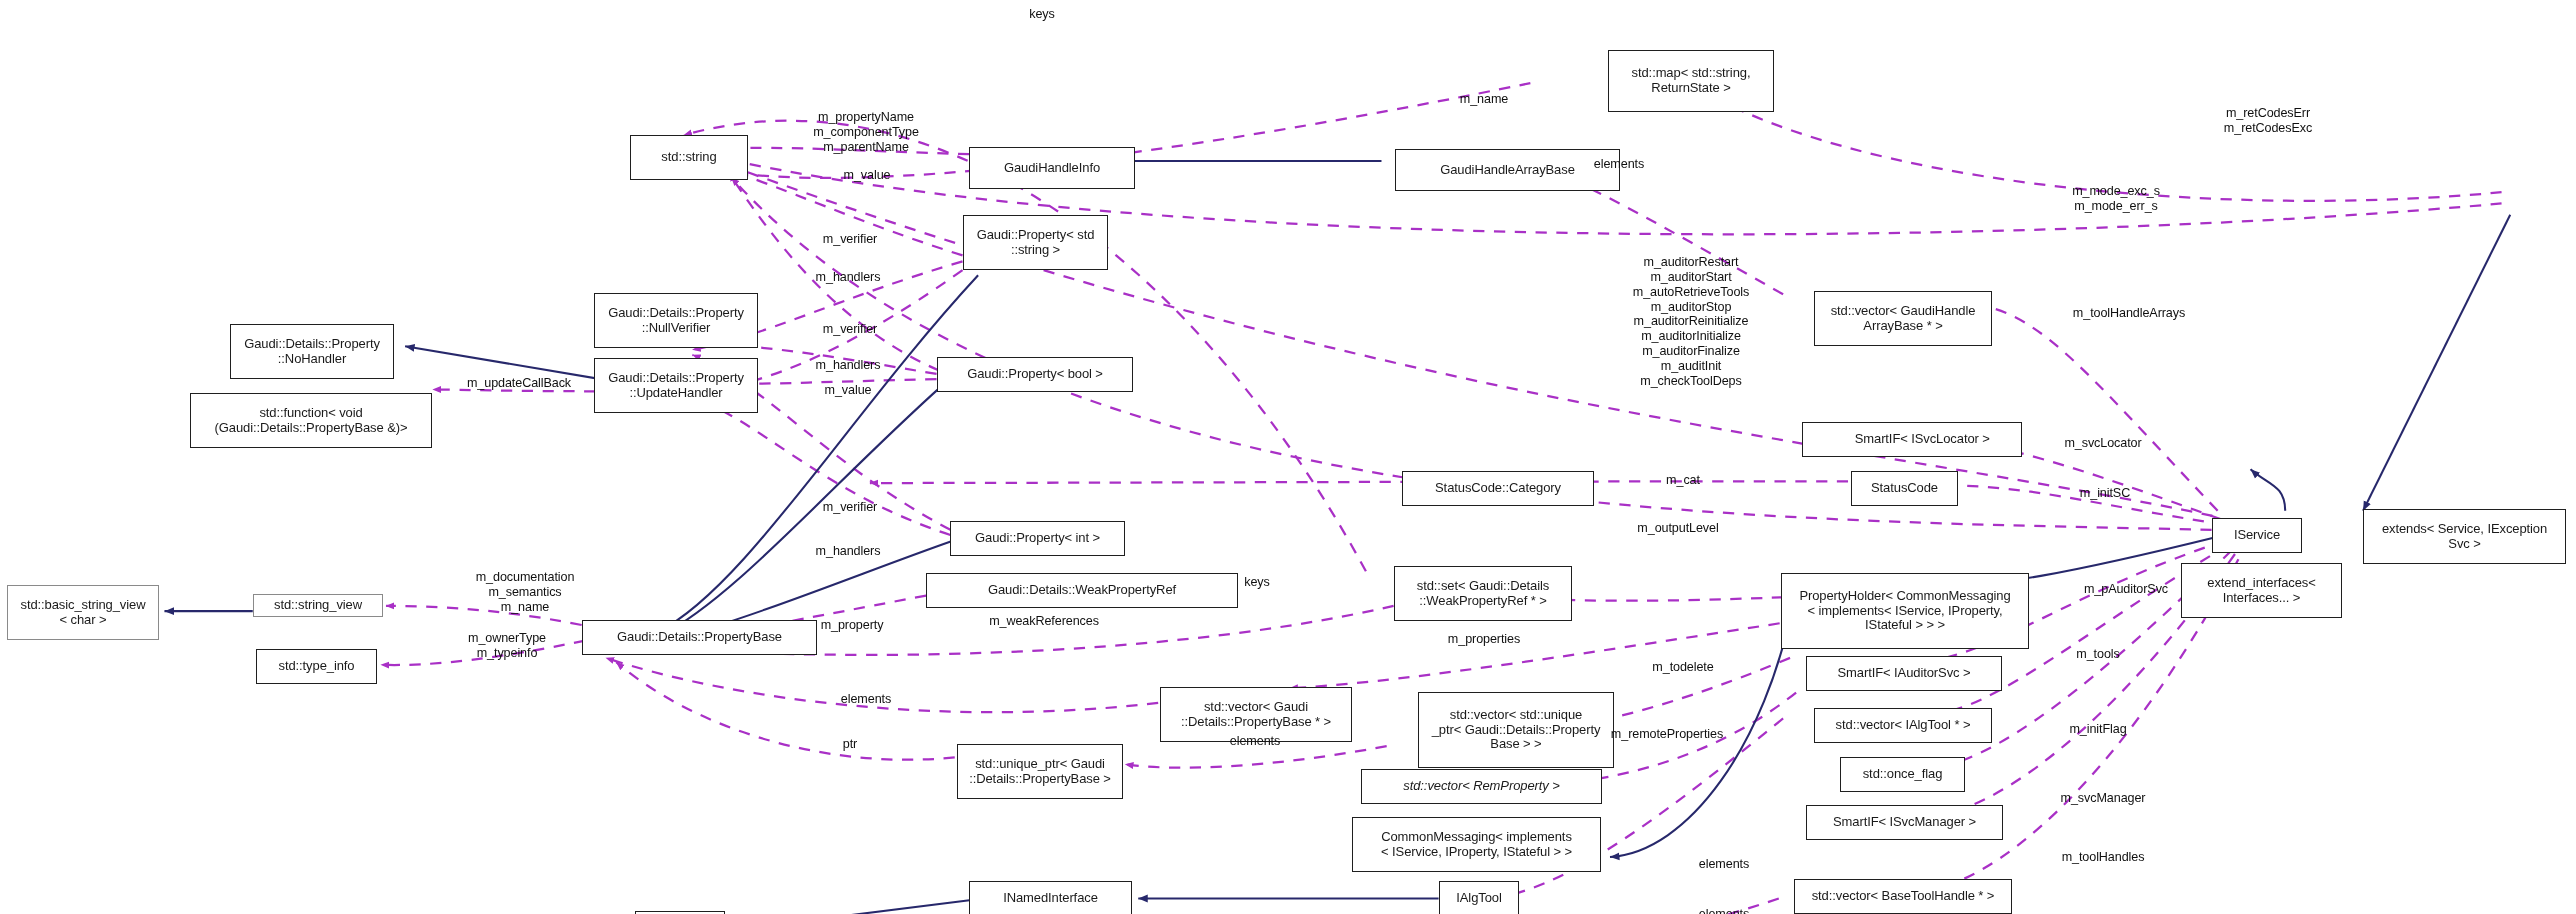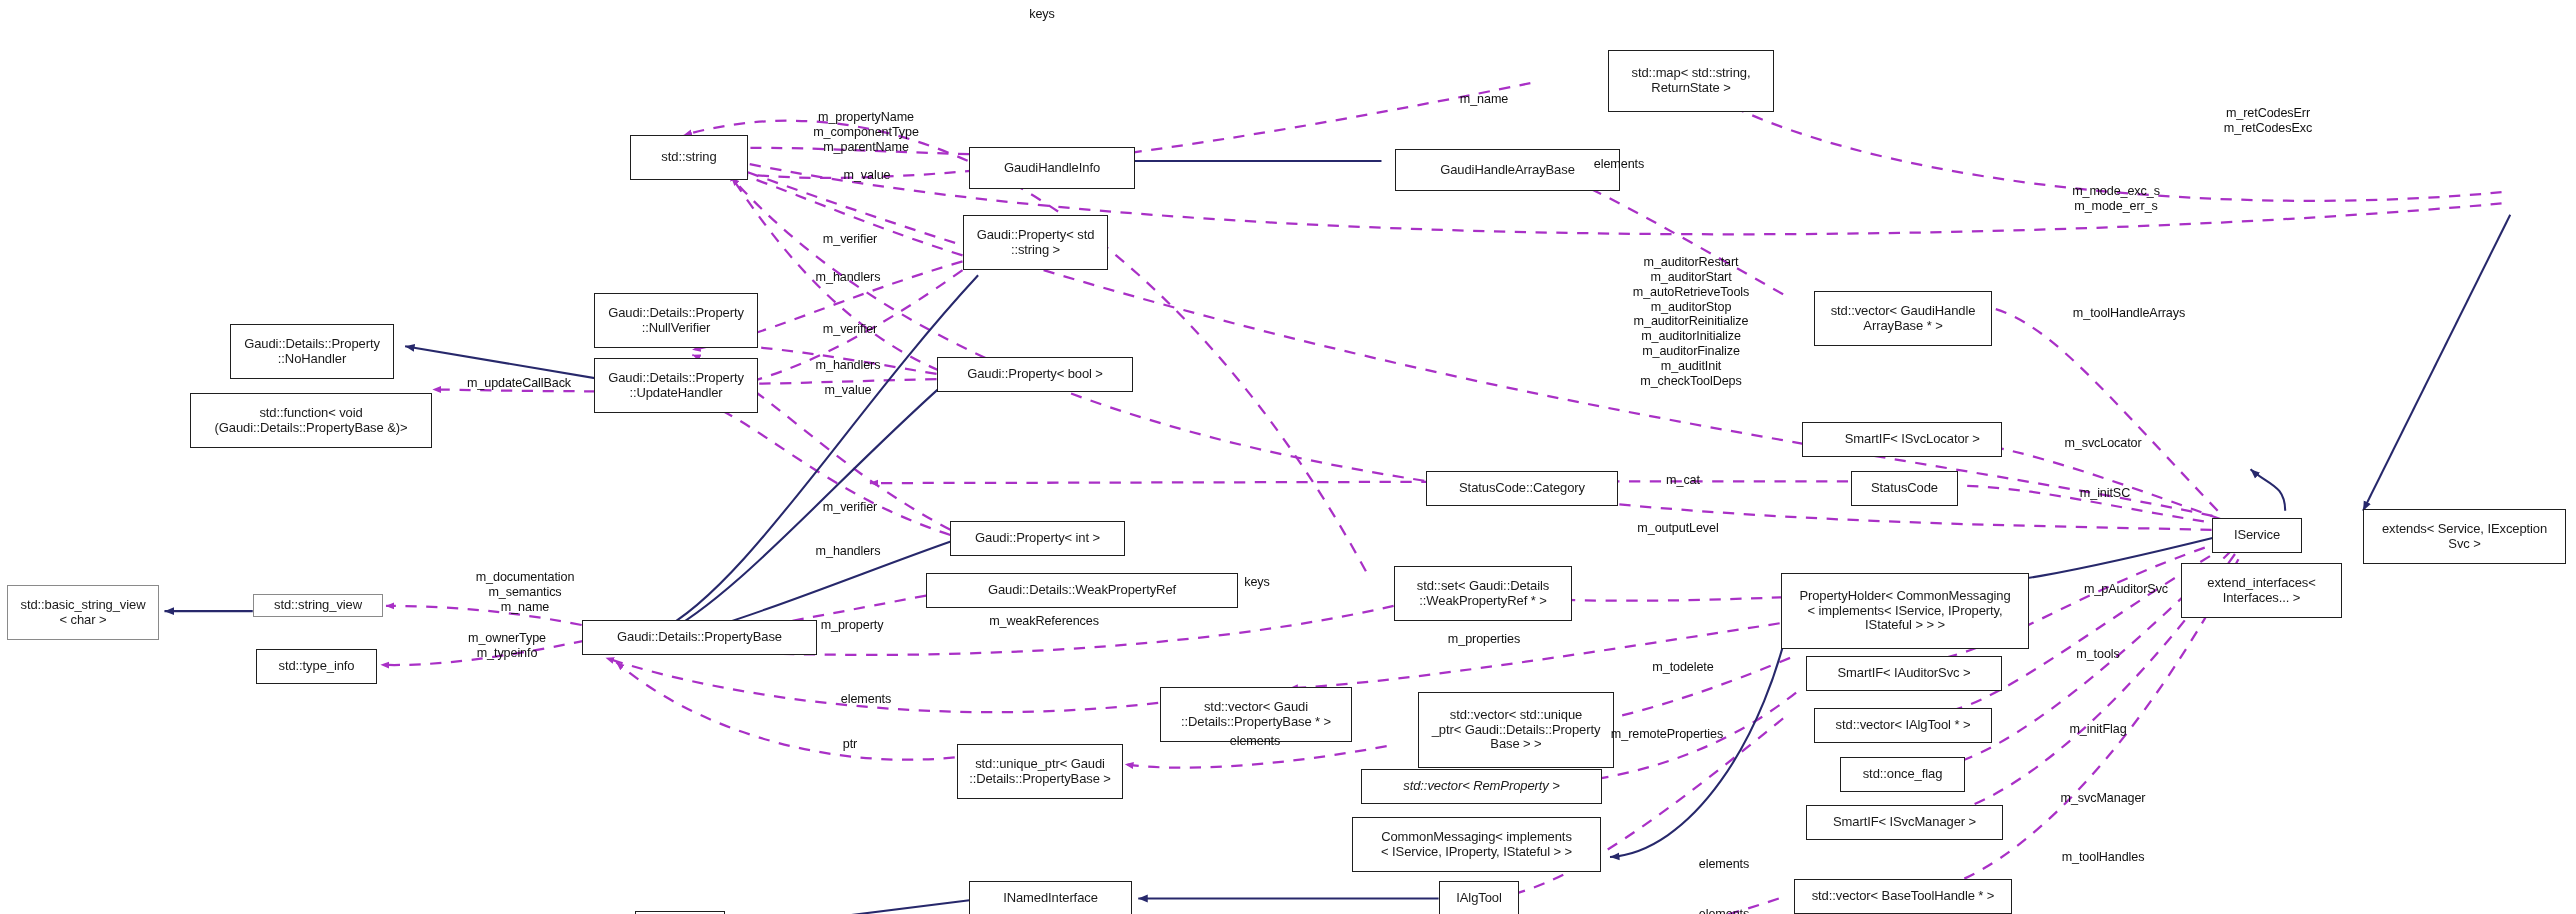--- a/index.html
+++ b/index.html
@@ -193,22 +193,22 @@
 ::NoHandler</div>
       <div class="node" style="left: 594px; top: 293px; width: 164px; height: 55px;">Gaudi::Details::Property
 ::NullVerifier</div>
       <div class="node" style="left: 1814px; top: 291px; width: 178px; height: 55px;">std::vector&lt; GaudiHandle
 ArrayBase * &gt;</div>
       <div class="node" style="left: 190px; top: 393px; width: 242px; height: 55px;">std::function&lt; void
 (Gaudi::Details::PropertyBase &amp;)&gt;</div>
       <div class="node" style="left: 594px; top: 358px; width: 164px; height: 55px;">Gaudi::Details::Property
 ::UpdateHandler</div>
       <div class="node" style="left: 937px; top: 357px; width: 196px; height: 35px;">Gaudi::Property&lt; bool &gt;</div>
-      <div class="node" style="left: 1802px; top: 422px; width: 200px; height: 35px; padding-left: 24px;">SmartIF&lt; ISvcLocator &gt;</div>
-      <div class="node" style="left: 1402px; top: 471px; width: 192px; height: 35px; margin-left: 24px;">StatusCode::Category</div>
+      <div class="node" style="left: 1802px; top: 422px; width: 220px; height: 35px; padding-left: 24px;">SmartIF&lt; ISvcLocator &gt;</div>
+      <div class="node" style="left: 1402px; top: 471px; width: 192px; height: 35px;">StatusCode::Category</div>
       <div class="node" style="left: 1851px; top: 471px; width: 107px; height: 35px;">StatusCode</div>
       <div class="node" style="left: 2212px; top: 518px; width: 90px; height: 35px;">IService</div>
       <div class="node" style="left: 2363px; top: 509px; width: 203px; height: 55px;">extends&lt; Service, IException
 Svc &gt;</div>
       <div class="node" style="left: 950px; top: 521px; width: 175px; height: 35px;">Gaudi::Property&lt; int &gt;</div>
       <div class="node" style="left: 926px; top: 573px; width: 312px; height: 35px;">Gaudi::Details::WeakPropertyRef</div>
       <div class="node" style="left: 1394px; top: 566px; width: 178px; height: 55px;">std::set&lt; Gaudi::Details
 ::WeakPropertyRef * &gt;</div>
       <div class="node" style="left: 1781px; top: 573px; width: 248px; height: 76px;">PropertyHolder&lt; CommonMessaging
 &lt; implements&lt; IService, IProperty,

